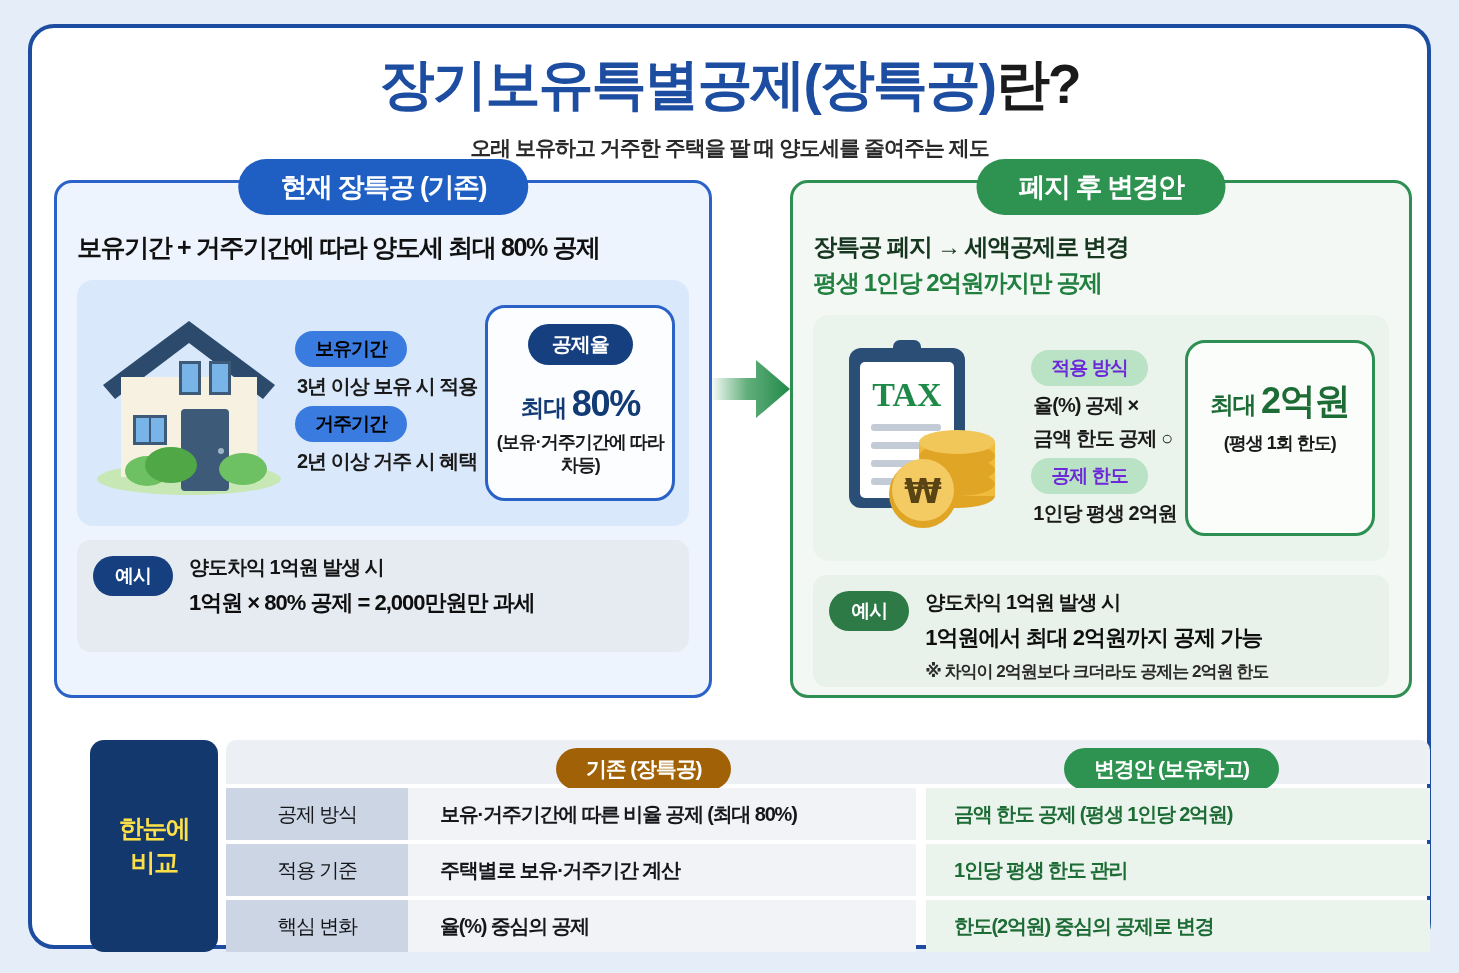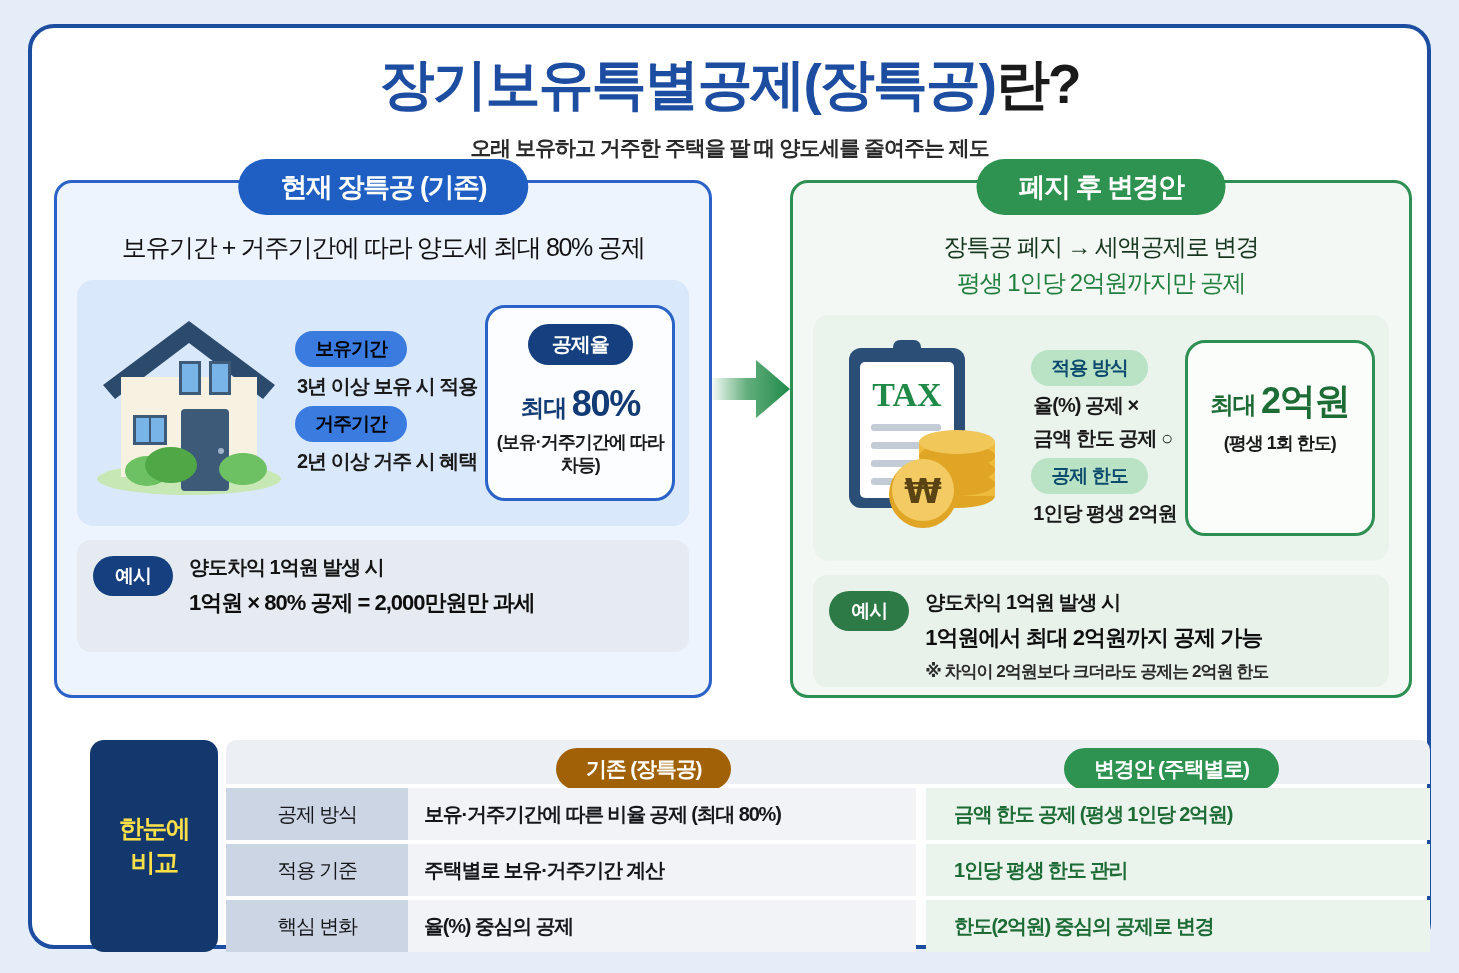--- a/index.html
+++ b/index.html
@@ -64,23 +64,22 @@
     color: #fff;
     font-size: 27px;
     font-weight: 800;
     letter-spacing: -1.5px;
     white-space: nowrap;
   }
   .panel-badge.blue  { background: #1f5fc4; }
   .panel-badge.green { background: #2e9350; }
 
   .panel-head {
-    text-align: center;
     font-size: 25px;
-    font-weight: 400;
+    font-weight: 700;
     letter-spacing: -1.4px;
     color: #111;
     margin-bottom: 4px;
   }
   .panel-head.g1 { color: #17361f; font-size: 24px; }
   .panel-head.g2 { color: #21803f; font-size: 24px; margin-top: 2px; }
 
   
   .inner-box {
     margin-top: 16px;
@@ -101,21 +100,21 @@
     align-self: flex-start;
     padding: 5px 20px;
     border-radius: 20px;
     font-size: 19px;
     font-weight: 800;
     letter-spacing: -1px;
     color: #000000;
     white-space: nowrap;
   }
   .pill.blue  { background: #3a7be0; }
-  .pill.green { background: #b9e3c4; color: #0c4a6e; }
+  .pill.green { background: #b9e3c4; color: #6d28d9; }
   .pill-text {
     font-size: 20px;
     font-weight: 700;
     color: #1a1a1a;
     letter-spacing: -1px;
     padding-left: 2px;
     white-space: nowrap;
   }
 
   .rate-card {
@@ -249,21 +248,21 @@
     flex: 0 0 182px;
     background: #ccd5e4;
     display: flex; align-items: center; justify-content: center;
     font-size: 20px; font-weight: 400; color: #15171a;
     letter-spacing: -1.2px;
   }
   .cell-old {
     flex: 0 0 508px;
     background: #f1f3f6;
     display: flex; align-items: center;
-    padding-left: 16px;
+    padding-left: 32px;
     font-size: 20px; font-weight: 700; color: #15171a;
     letter-spacing: -1.2px;
   }
   .cell-gap { flex: 0 0 10px; }
   .cell-new {
     flex: 1 1 auto;
     background: #eaf3ec;
     display: flex; align-items: center;
     padding-left: 28px;
     font-size: 20px; font-weight: 800; color: #1d6b35;
@@ -405,21 +404,21 @@
   </div>
 
   <div class="compare">
     <div class="compare-label">
       <span>한눈에</span>
       <span>비교</span>
     </div>
     <div class="table-area">
       <div class="col-heads">
         <div class="col-head blue">기존 (장특공)</div>
-        <div class="col-head green">변경안 (주택별로)</div>
+        <div class="col-head green">변경안 (보유하고)</div>
       </div>
       <div class="rows">
 
         <div class="row">
           <div class="cell-label">공제 방식</div>
           <div class="cell-old">보유·거주기간에 따른 비율 공제 (최대 80%)</div>
           <div class="cell-gap"></div>
           <div class="cell-new">금액 한도 공제 (평생 1인당 2억원)</div>
         </div>
 

